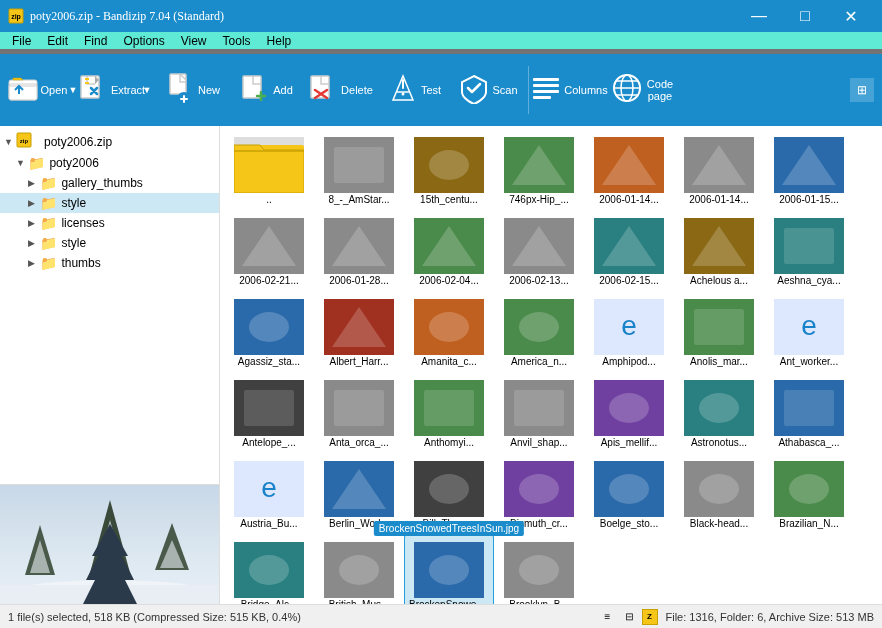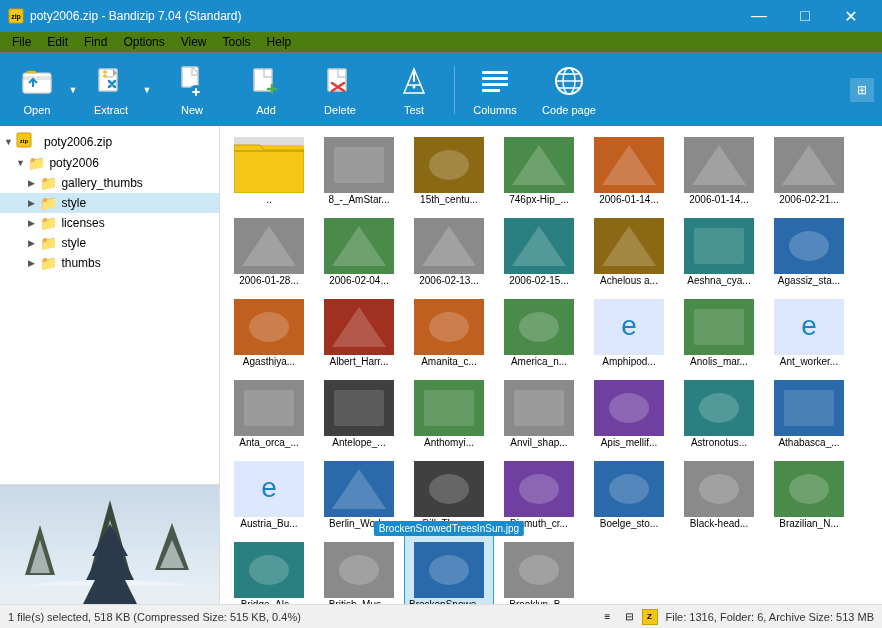--- a/index.html
+++ b/index.html
@@ -9,56 +9,55 @@
     .title-bar {
       background: #1a8ccc;
       height: 32px;
       display: flex;
       align-items: center;
       padding: 0 8px;
       color: white;
       user-select: none;
     }
     .title-bar-icon { width: 16px; height: 16px; margin-right: 6px; }
-    .title-bar-text { flex: 1; font-size: 12px; }
+    .title-bar-text { flex: 1; font-size: 12px; font-family: Liberation Serif, serif; }
     .title-bar-controls { display: flex; gap: 0; }
     .title-bar-btn {
       width: 46px; height: 32px;
       background: transparent; border: none; color: white;
       cursor: pointer; font-size: 16px; display: flex; align-items: center; justify-content: center;
     }
 
     
     .menu-bar {
-      background: #4d7c0f;
+      background: #5eead4;
       height: 22px;
       display: flex;
       align-items: center;
       padding: 0 4px;
-      border-bottom: 2px solid #737373;
+      border-bottom: 5px solid #737373;
     }
     .menu-item {
       padding: 2px 8px;
       cursor: pointer;
       font-size: 12px;
       color: #000;
     }
 
     
     .toolbar {
       background: #1a8ccc;
       height: 72px;
       display: flex;
       align-items: center;
       padding: 4px 8px;
       gap: 2px;
     }
     .toolbar-btn {
       display: flex;
-      flex-direction: column;
       align-items: center;
       justify-content: center;
       width: 72px;
       height: 64px;
       background: transparent;
       border: none;
       color: white;
       cursor: pointer;
       border-radius: 4px;
       padding: 4px;
@@ -331,20 +330,29 @@
       <svg width="32" height="32" viewBox="0 0 32 32" fill="none">
         <path d="M16 4L26 28H6L16 4z" fill="none" stroke="white" stroke-width="1.5"></path>
         <path d="M10 20h12" stroke="white" stroke-width="1.5"></path>
         <path d="M16 8v8" stroke="white" stroke-width="2" stroke-linecap="round"></path>
         <circle cx="16" cy="22" r="1.5" fill="white"></circle>
       </svg>
     </span>
     <span class="label">Test</span>
   </button>
 
+  <button class="toolbar-btn">
+    <span class="icon">
+      <svg width="32" height="32" viewBox="0 0 32 32" fill="none">
+        <path d="M16 4L28 10v10c0 7-12 12-12 12S4 27 4 20V10L16 4z" fill="none" stroke="white" stroke-width="2"></path>
+        <path d="M10 16l4 4 8-8" stroke="white" stroke-width="2.5" stroke-linecap="round" stroke-linejoin="round"></path>
+      </svg>
+    </span>
+    <span class="label">Scan</span>
+  </button>
 
   <div class="toolbar-separator"></div>
 
   <button class="toolbar-btn">
     <span class="icon">
       <svg width="32" height="32" viewBox="0 0 32 32" fill="none">
         <rect x="3" y="6" width="26" height="3" rx="1" fill="white"></rect>
         <rect x="3" y="12" width="26" height="3" rx="1" fill="white"></rect>
         <rect x="3" y="18" width="26" height="3" rx="1" fill="white"></rect>
         <rect x="3" y="24" width="18" height="3" rx="1" fill="white"></rect>
@@ -504,20 +512,29 @@
             <svg width="70" height="56" viewBox="0 0 70 56">
               <rect width="70" height="56" fill="#8a8a8a"></rect>
               <polygon points="35,8 62,48 8,48" fill="rgba(255,255,255,0.2)"></polygon>
             </svg>
           </div>
           <div class="file-name">2006-01-14...</div>
         </div>
         <div class="file-item">
           <div class="file-thumb">
             <svg width="70" height="56" viewBox="0 0 70 56">
+              <rect width="70" height="56" fill="#2a6aaa"></rect>
+              <polygon points="35,8 62,48 8,48" fill="rgba(255,255,255,0.2)"></polygon>
+            </svg>
+          </div>
+          <div class="file-name">2006-01-15...</div>
+        </div>
+        <div class="file-item">
+          <div class="file-thumb">
+            <svg width="70" height="56" viewBox="0 0 70 56">
               <rect width="70" height="56" fill="#8a8a8a"></rect>
               <polygon points="35,8 62,48 8,48" fill="rgba(255,255,255,0.2)"></polygon>
             </svg>
           </div>
           <div class="file-name">2006-02-21...</div>
         </div>
         <div class="file-item">
           <div class="file-thumb">
             <svg width="70" height="56" viewBox="0 0 70 56">
               <rect width="70" height="56" fill="#8a8a8a"></rect>
@@ -576,29 +593,20 @@
             <svg width="70" height="56" viewBox="0 0 70 56">
               <rect width="70" height="56" fill="#2a6aaa"></rect>
               <ellipse cx="35" cy="28" rx="20" ry="15" fill="rgba(255,255,255,0.2)"></ellipse>
             </svg>
           </div>
           <div class="file-name">Agassiz_sta...</div>
         </div>
         <div class="file-item">
           <div class="file-thumb">
             <svg width="70" height="56" viewBox="0 0 70 56">
-              <rect width="70" height="56" fill="#c06020"></rect>
-              <ellipse cx="35" cy="28" rx="20" ry="15" fill="rgba(255,255,255,0.2)"></ellipse>
-            </svg>
-          </div>
-          <div class="file-name">Agasthiya...</div>
-        </div>
-        <div class="file-item">
-          <div class="file-thumb">
-            <svg width="70" height="56" viewBox="0 0 70 56">
               <rect width="70" height="56" fill="#a03020"></rect>
               <polygon points="35,8 62,48 8,48" fill="rgba(255,255,255,0.2)"></polygon>
             </svg>
           </div>
           <div class="file-name">Albert_Harr...</div>
         </div>
         <div class="file-item">
           <div class="file-thumb">
             <svg width="70" height="56" viewBox="0 0 70 56">
               <rect width="70" height="56" fill="#c06020"></rect>
@@ -639,34 +647,34 @@
             <svg width="70" height="56" viewBox="0 0 70 56">
               <rect width="70" height="56" fill="#dde8ff"></rect>
               <text x="35" y="36" text-anchor="middle" font-size="28" fill="#1a82c8">e</text>
             </svg>
           </div>
           <div class="file-name">Ant_worker...</div>
         </div>
         <div class="file-item">
           <div class="file-thumb">
             <svg width="70" height="56" viewBox="0 0 70 56">
-              <rect width="70" height="56" fill="#8a8a8a"></rect>
-              <rect x="10" y="10" width="50" height="36" rx="2" fill="rgba(255,255,255,0.15)"></rect>
-            </svg>
-          </div>
-          <div class="file-name">Anta_orca_...</div>
-        </div>
-        <div class="file-item">
-          <div class="file-thumb">
-            <svg width="70" height="56" viewBox="0 0 70 56">
               <rect width="70" height="56" fill="#404040"></rect>
               <rect x="10" y="10" width="50" height="36" rx="2" fill="rgba(255,255,255,0.15)"></rect>
             </svg>
           </div>
           <div class="file-name">Antelope_...</div>
+        </div>
+        <div class="file-item">
+          <div class="file-thumb">
+            <svg width="70" height="56" viewBox="0 0 70 56">
+              <rect width="70" height="56" fill="#8a8a8a"></rect>
+              <rect x="10" y="10" width="50" height="36" rx="2" fill="rgba(255,255,255,0.15)"></rect>
+            </svg>
+          </div>
+          <div class="file-name">Anta_orca_...</div>
         </div>
         <div class="file-item">
           <div class="file-thumb">
             <svg width="70" height="56" viewBox="0 0 70 56">
               <rect width="70" height="56" fill="#4a8a4a"></rect>
               <rect x="10" y="10" width="50" height="36" rx="2" fill="rgba(255,255,255,0.15)"></rect>
             </svg>
           </div>
           <div class="file-name">Anthomyi...</div>
         </div>

